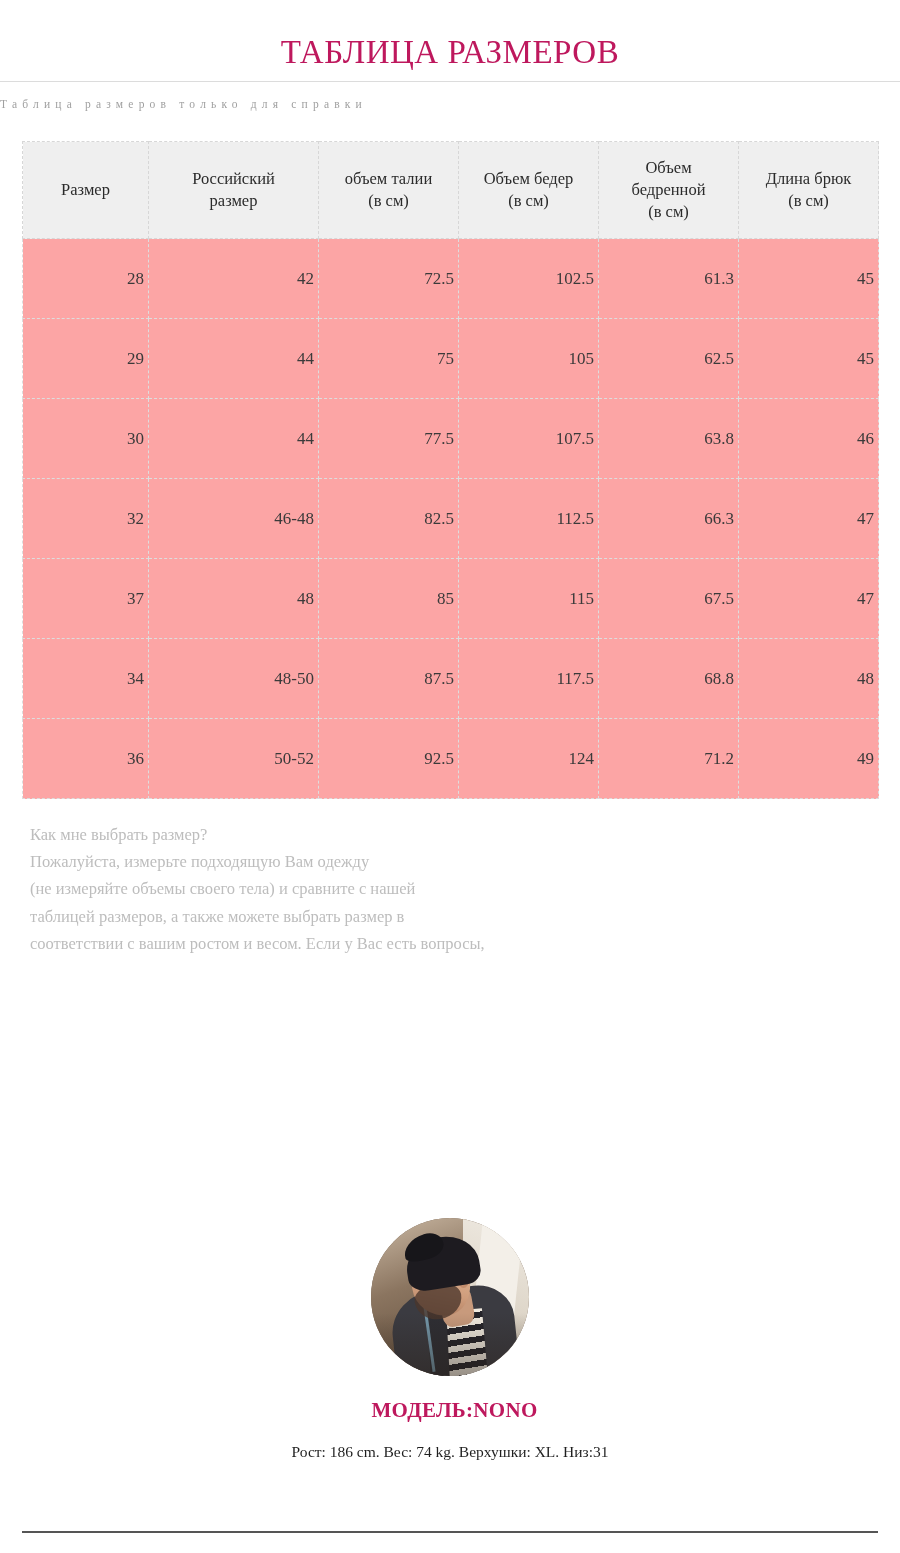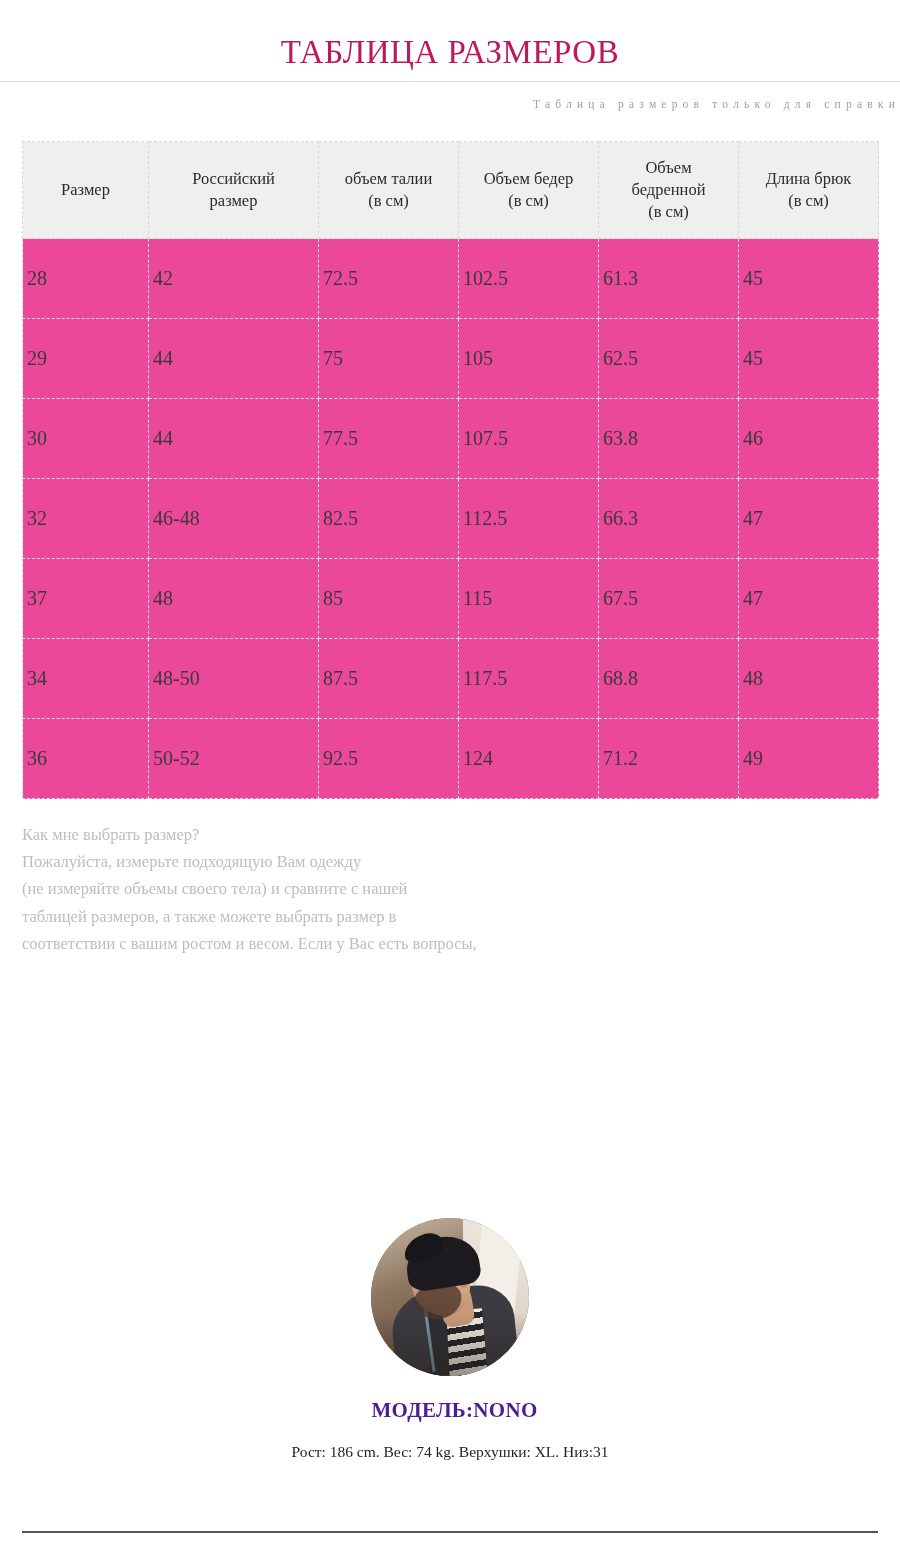--- a/index.html
+++ b/index.html
@@ -28,21 +28,21 @@
     padding-top: 36px;
     font-weight: 400;
   }
   .title-rule {
     width: 900px;
     height: 1px;
     background: #dcdcdc;
     margin-top: 12px;
   }
   .page-subtitle {
-    text-align: right;
+    text-align: left;
     font-size: 11.5px;
     color: #a0a0a0;
     letter-spacing: 5.2px;
     margin-top: 16px;
     font-family: "Liberation Serif", "DejaVu Serif", serif;
   }
 
   
   .table-wrap {
     width: 856px;
@@ -67,39 +67,39 @@
     font-size: 16.5px;
     color: #2b2b2b;
     height: 97px;
     line-height: 1.32;
     padding: 4px 6px;
     text-align: center;
     vertical-align: middle;
   }
   table.size-table td {
     border: 1px dashed #dddddd;
-    font-size: 20px;
+    font-size: 17px;
     color: #3a3a3a;
     height: 80px;
-    text-align: left;
+    text-align: right;
     vertical-align: middle;
-    background: #ec4899;
+    background: #fca5a5;
     padding: 2px 4px;
   }
 
   
   .help-block {
     margin: 22px 0 0 22px;
     width: 700px;
     font-size: 16.5px;
     line-height: 1.65;
     color: #bdbdbd;
     font-family: "Liberation Serif", "DejaVu Serif", serif;
   }
-  .help-block div { white-space: nowrap; }
+  .help-block div { white-space: nowrap; margin-left: 8px; }
 
   
   .model-block {
     position: absolute;
     left: 0;
     top: 1218px;
     width: 900px;
     text-align: center;
   }
   .avatar {
@@ -197,21 +197,21 @@
     position: absolute;
     left: 55%; top: 33%; width: 7%; height: 11%;
     background: #c38d6d;
     border-radius: 50%;
   }
 
   .model-name {
     margin-top: 22px;
     font-size: 21px;
     font-weight: bold;
-    color: #4c1d95;
+    color: #be185d;
     letter-spacing: 0.3px;
     margin-left: 9px;
   }
   .model-specs {
     margin-top: 20px;
     font-size: 15.5px;
     color: #1f1f1f;
   }
 
   

